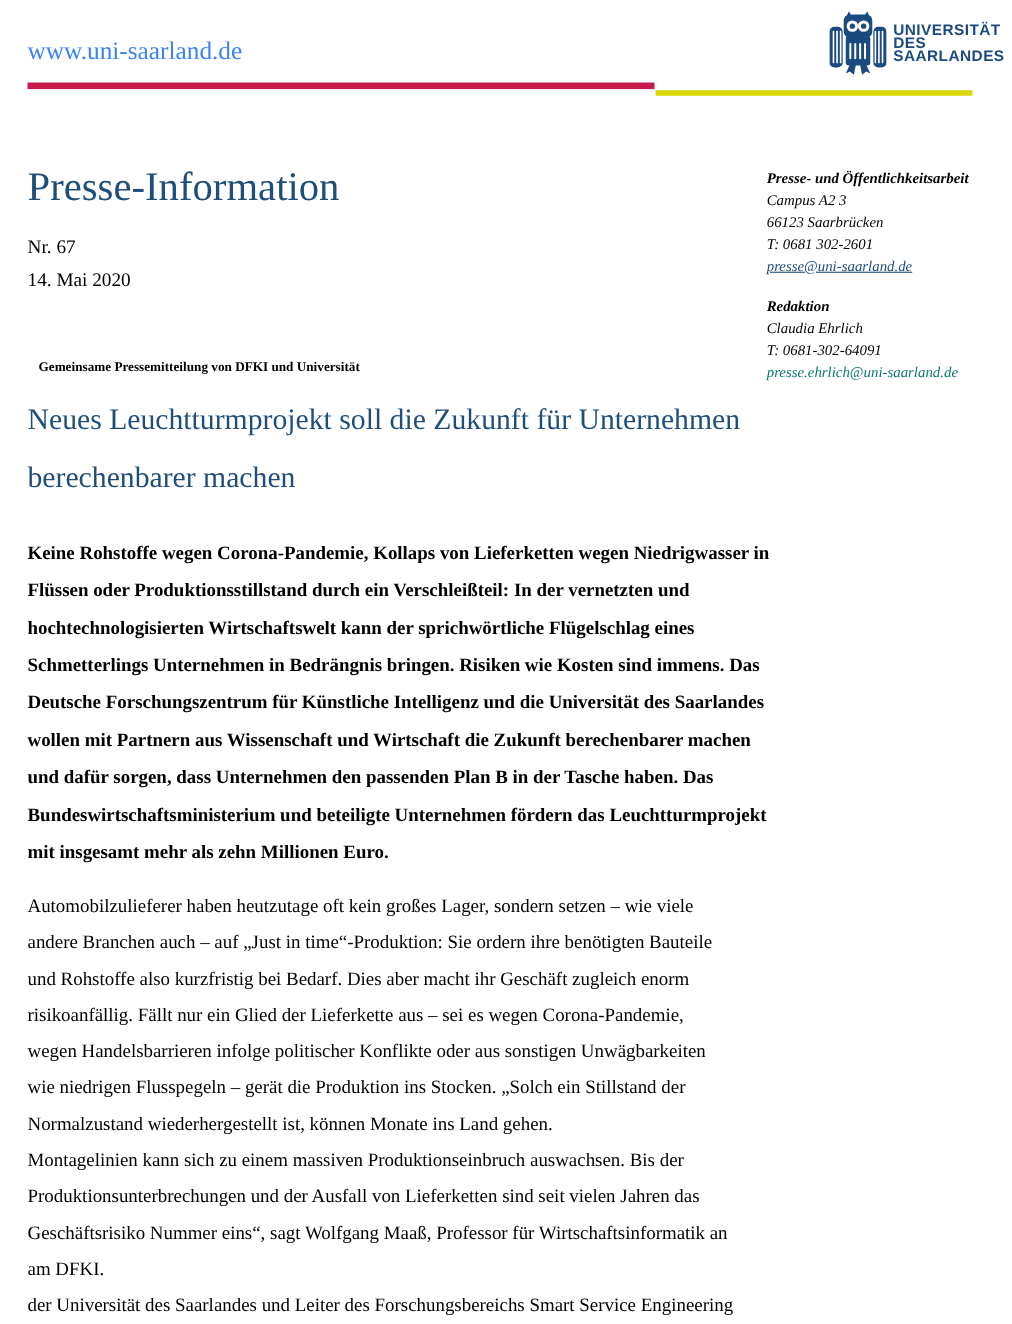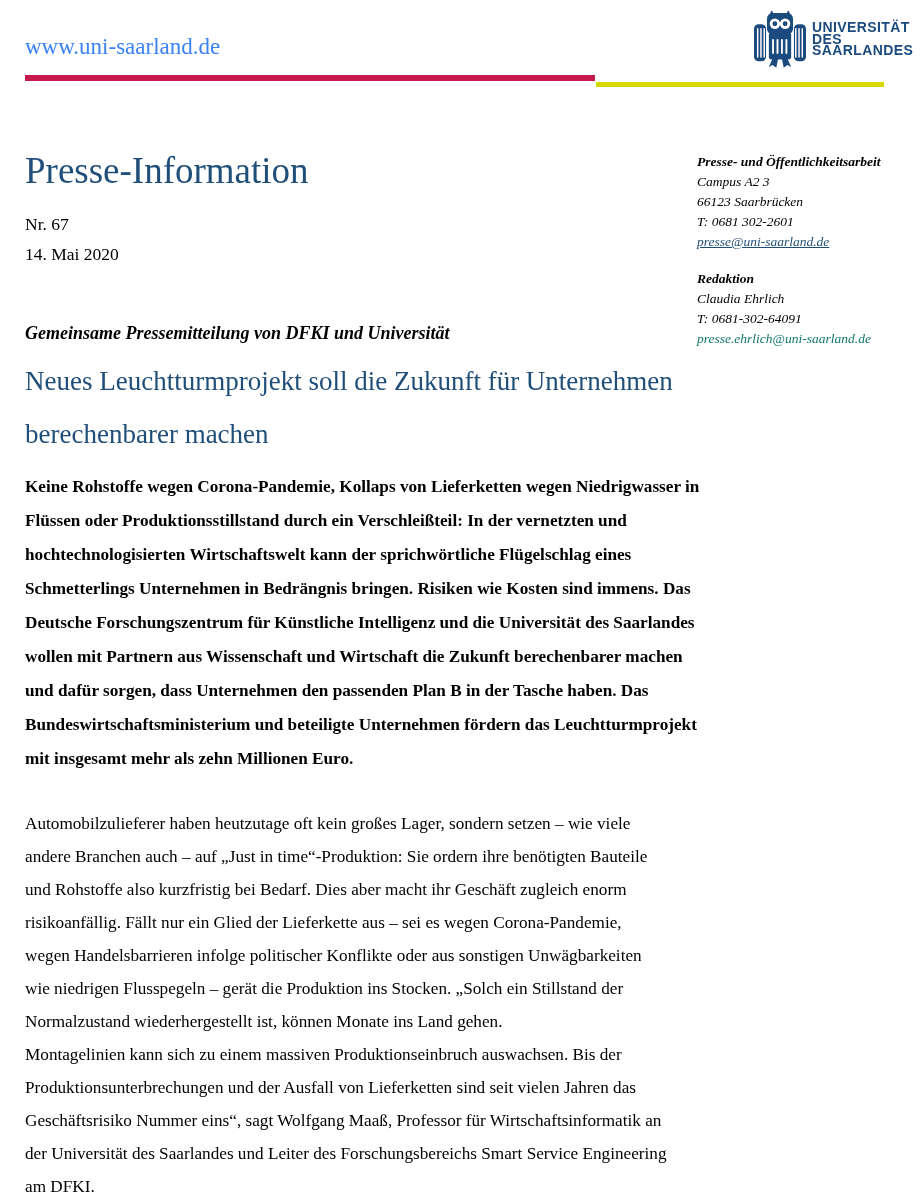--- a/index.html
+++ b/index.html
@@ -49,33 +49,32 @@
   .contact{left:697px;width:210px;font-size:13.5px;line-height:20px;font-style:italic;}
   .contact .line{white-space:nowrap;}
   .contact .bold{font-weight:bold;}
   .contact-1{top:152px;}
   .contact-2{top:269px;}
   a.email-link{color:#1F4E79;text-decoration:underline;}
   .plain-email{color:#0f766e;text-decoration:none;}
 
   
   .kicker{
-    left:25px;top:320px;
-    font-size:18px;line-height:26px;font-weight:bold;
+    left:35px;top:320px;
+    font-size:12px;line-height:26px;font-weight:bold;
     white-space:nowrap;
-    font-style:italic;
   }
   .headline{
     left:25px;top:355px;
     font-size:27px;line-height:53px;
     color:#1F4E79;
   }
   .headline .line{white-space:nowrap;}
 
-  .lead{left:25px;top:470px;font-size:17.2px;line-height:34px;font-weight:bold;}
+  .lead{left:25px;top:486px;font-size:17.2px;line-height:34px;font-weight:bold;}
   .body-text{left:25px;top:807px;font-size:17.2px;line-height:33px;}
   .lead .line,.body-text .line{white-space:nowrap;}
 </style>
 </head>
 <body>
 
 <div id="page">
 
   <a class="abs site-url" href="#">www.uni-saarland.de</a>
 
@@ -172,17 +171,17 @@
     <div class="line">Automobilzulieferer haben heutzutage oft kein großes Lager, sondern setzen – wie viele</div>
     <div class="line">andere Branchen auch – auf „Just in time“-Produktion: Sie ordern ihre benötigten Bauteile</div>
     <div class="line">und Rohstoffe also kurzfristig bei Bedarf. Dies aber macht ihr Geschäft zugleich enorm</div>
     <div class="line">risikoanfällig. Fällt nur ein Glied der Lieferkette aus – sei es wegen Corona-Pandemie,</div>
     <div class="line">wegen Handelsbarrieren infolge politischer Konflikte oder aus sonstigen Unwägbarkeiten</div>
     <div class="line">wie niedrigen Flusspegeln – gerät die Produktion ins Stocken. „Solch ein Stillstand der</div>
     <div class="line">Normalzustand wiederhergestellt ist, können Monate ins Land gehen.</div>
     <div class="line">Montagelinien kann sich zu einem massiven Produktionseinbruch auswachsen. Bis der</div>
     <div class="line">Produktionsunterbrechungen und der Ausfall von Lieferketten sind seit vielen Jahren das</div>
     <div class="line">Geschäftsrisiko Nummer eins“, sagt Wolfgang Maaß, Professor für Wirtschaftsinformatik an</div>
+    <div class="line">am DFKI.</div>
     <div class="line">der Universität des Saarlandes und Leiter des Forschungsbereichs Smart Service Engineering</div>
-    <div class="line">am DFKI.</div>
   </div>
 
 </div>
 
 </body></html>

